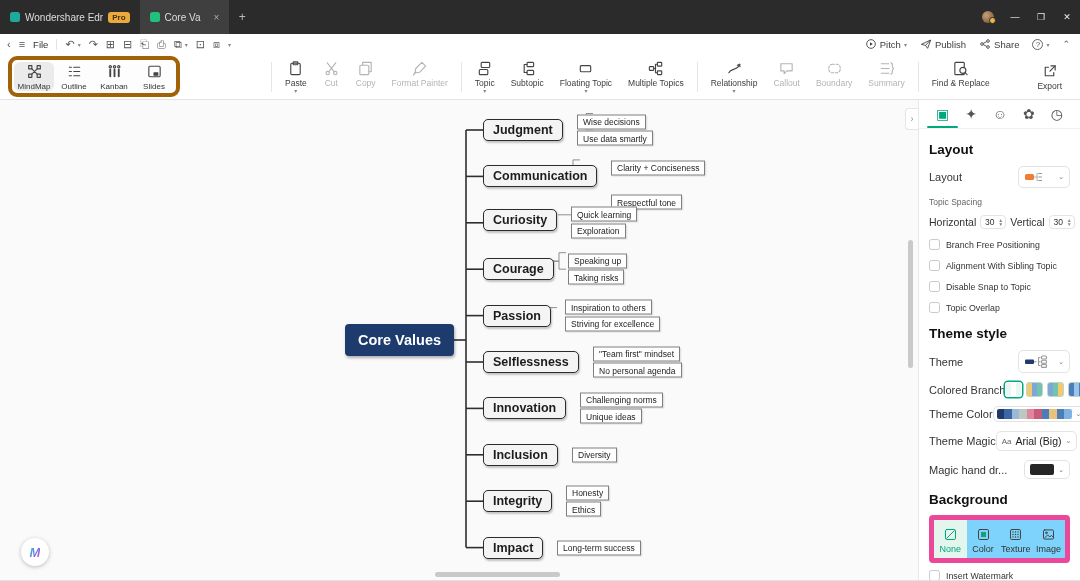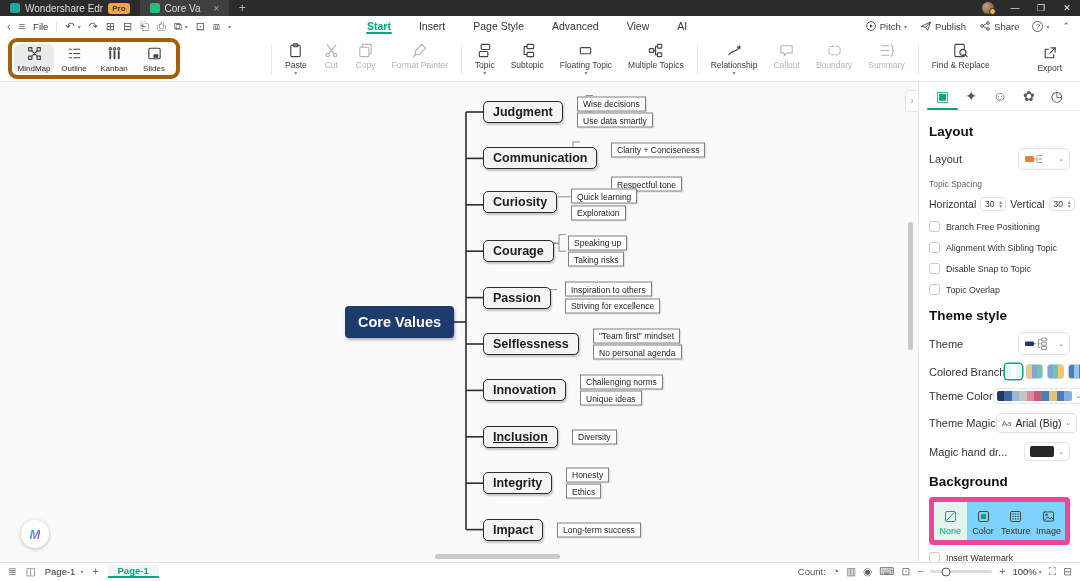--- a/index.html
+++ b/index.html
@@ -1,21 +1,21 @@
 <!DOCTYPE html>
 <html><head>
 <meta charset="utf-8">
 <style>
   *{margin:0;padding:0;box-sizing:border-box}
   html,body{width:1080px;height:581px;overflow:hidden}
   body{font-family:"Liberation Sans",sans-serif;background:#fff;-webkit-font-smoothing:antialiased}
   .app{width:1080px;height:581px;display:flex;flex-direction:column;position:relative}
 
   
-  .titlebar{height:16px;background:#2b2b2b;display:flex;align-items:stretch;color:#ddd;font-size:10px;flex:none}
+  .titlebar{height:34px;background:#2b2b2b;display:flex;align-items:stretch;color:#ddd;font-size:10px;flex:none}
   .tab{display:flex;align-items:center;gap:5px;padding:0 10px;white-space:nowrap}
   .tab-doc{background:#3f3f3f}
   .tablogo{width:10px;height:10px;border-radius:2.5px;background:#1ea99b;display:inline-block;flex:none}
   .tablogo.green{background:#21c17c}
   .pro{background:#eba93f;color:#4a3100;font-size:8px;font-weight:bold;padding:0 4px;border-radius:3px;height:11px;line-height:11px}
   .tabclose{margin-left:8px;color:#aaa;font-size:10px}
   .newtab{width:26px;display:flex;align-items:center;justify-content:center;color:#bbb;font-size:12px}
   .win{margin-left:auto;display:flex;align-items:center}
   .avatar{width:12px;height:12px;border-radius:50%;background:radial-gradient(circle at 35% 35%,#c9a177,#6b4a2f);margin-right:8px;position:relative}
   .avatar::after{content:'';position:absolute;right:-2px;bottom:-1px;width:5px;height:5px;border-radius:50%;background:#e8b64c;border:1px solid #2b2b2b}
@@ -154,28 +154,20 @@
       <span class="qi">⊞</span>
       <span class="qi">⊟</span>
       <span class="qi">⎗</span>
       <span class="qi">⎙</span>
       <span class="qi">⧉</span>
         <span class="qcaret">▾</span>
       <span class="qi">⊡</span>
       <span class="qi">⧈</span>
       <span class="qcaret" style="margin-left:0">▾</span>
     </div>
-    <div class="menu" id="menu-items">
-        <span class="menu-item active">Start</span>
-        <span class="menu-item">Insert</span>
-        <span class="menu-item">Page Style</span>
-        <span class="menu-item">Advanced</span>
-        <span class="menu-item">View</span>
-        <span class="menu-item">AI</span>
-      </div>
     <div class="q-right">
       <span class="q-act">
         <svg width="12" height="12" viewBox="0 0 18 18" fill="none" stroke="#3d3d3d" stroke-width="1.3">
             <circle cx="9" cy="9" r="6.5"></circle>
             <path d="M7.5 6.3l4.2 2.7-4.2 2.7z" fill="#3d3d3d" stroke="none"></path>
           </svg>
         <span>Pitch</span>
           <span class="qcaret" style="margin-left:0">▾</span>
       </span>
       <span class="q-act">
@@ -436,21 +428,21 @@
         </div>
       <div class="collapse">›</div>
     <div class="root-node" style="left: 345px; top: 240px; background: rgb(30, 59, 109);">Core Values</div>
         <div class="topic" style="left: 483px; top: 30px;">Judgment</div>
         <div class="topic" style="left: 483px; top: 76.4px;">Communication</div>
         <div class="topic" style="left: 483px; top: 120px;">Curiosity</div>
         <div class="topic" style="left: 483px; top: 169.2px;">Courage</div>
         <div class="topic" style="left: 483px; top: 215.6px;">Passion</div>
         <div class="topic" style="left: 483px; top: 262px;">Selflessness</div>
         <div class="topic" style="left: 483px; top: 308.4px;">Innovation</div>
-        <div class="topic" style="left: 483px; top: 354.8px; text-decoration: underline;">Inclusion</div>
+        <div class="topic" style="left: 483px; top: 354.8px;">Inclusion</div>
         <div class="topic" style="left: 483px; top: 401.2px;">Integrity</div>
         <div class="topic" style="left: 483px; top: 447.6px;">Impact</div>
         <div class="sub" style="left: 577px; top: 21.5px;">Wise decisions</div>
         <div class="sub" style="left: 577px; top: 38px;">Use data smartly</div>
         <div class="sub" style="left: 611px; top: 67.9px;">Clarity + Conciseness</div>
         <div class="sub" style="left: 611px; top: 102px;">Respectful tone</div>
         <div class="sub" style="left: 571px; top: 114.3px;">Quick learning</div>
         <div class="sub" style="left: 571px; top: 130.8px;">Exploration</div>
         <div class="sub" style="left: 568px; top: 160.7px;">Speaking up</div>
         <div class="sub" style="left: 568px; top: 177.2px;">Taking risks</div>

